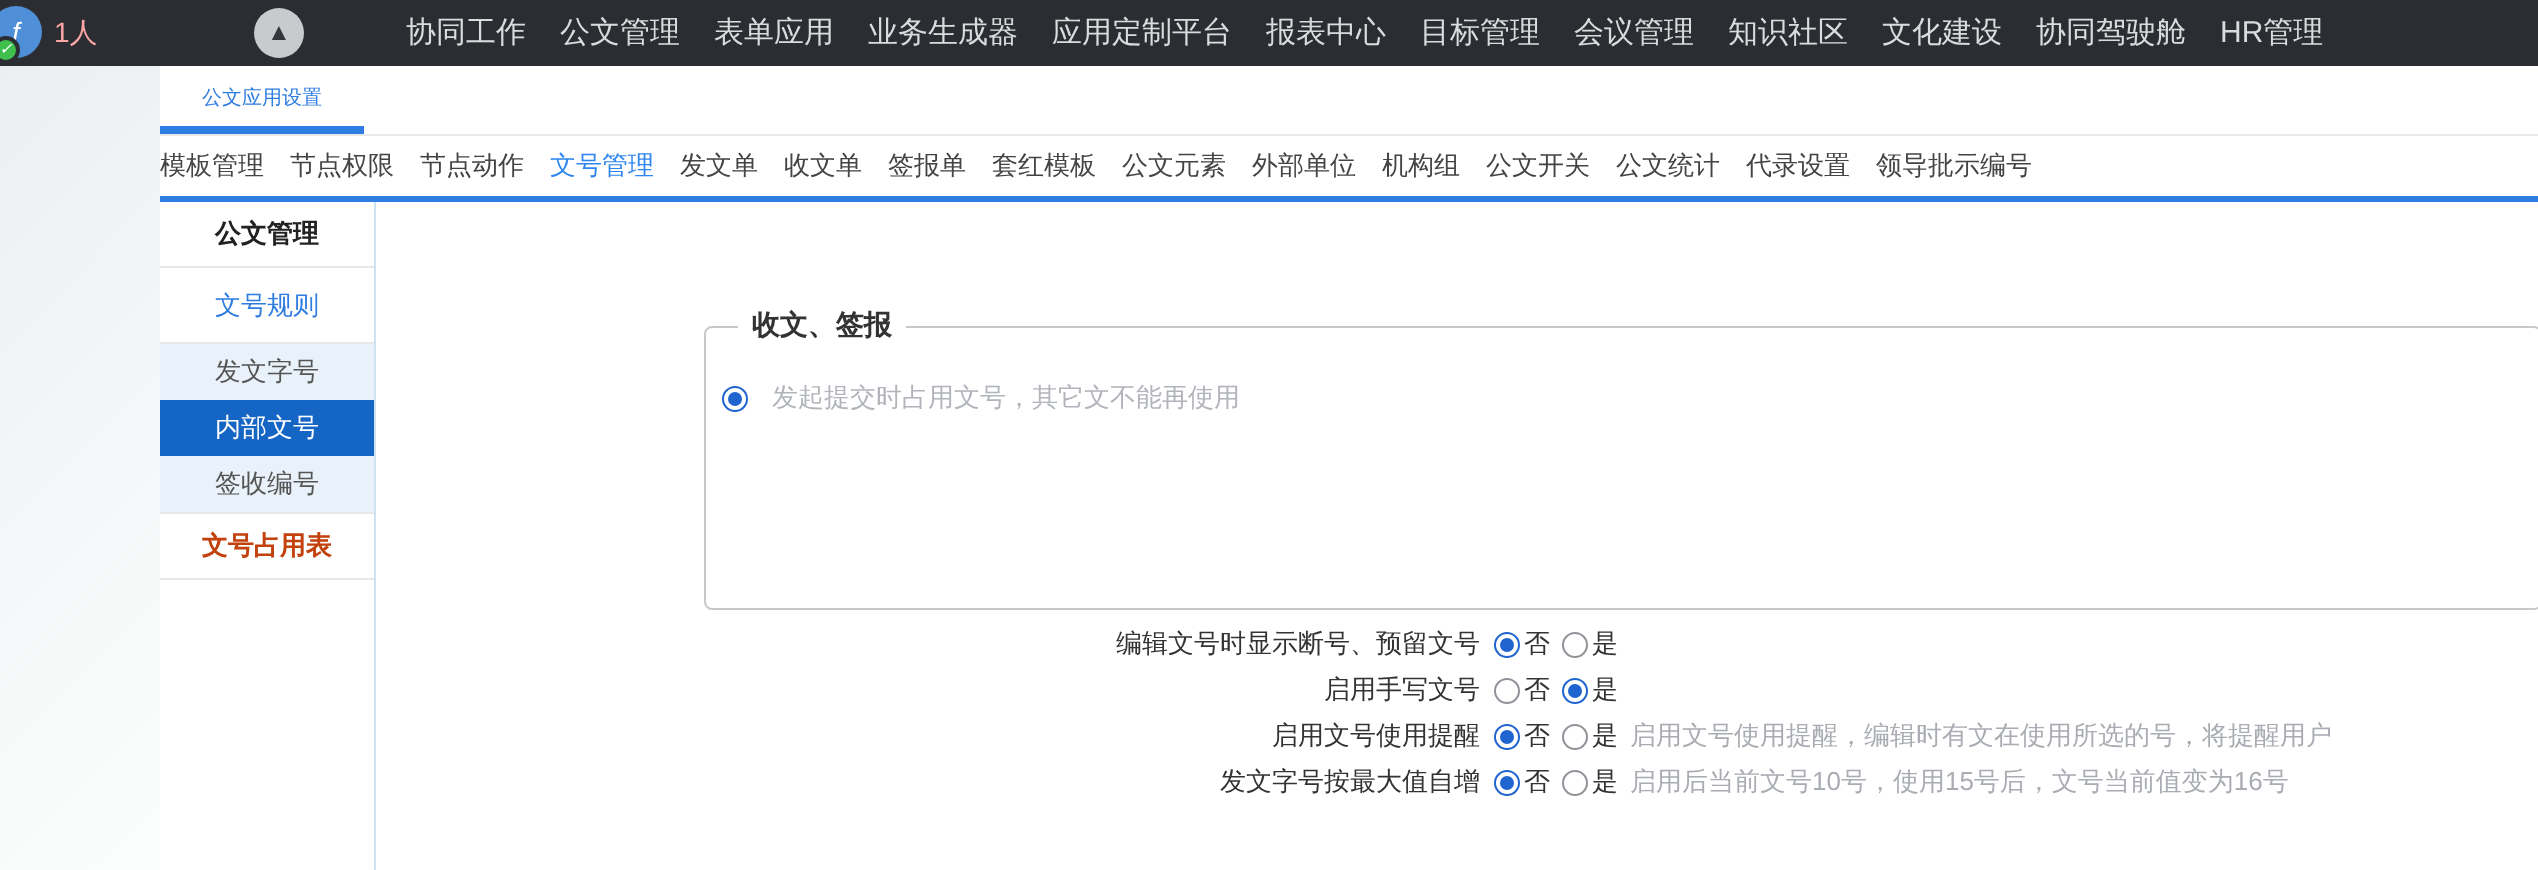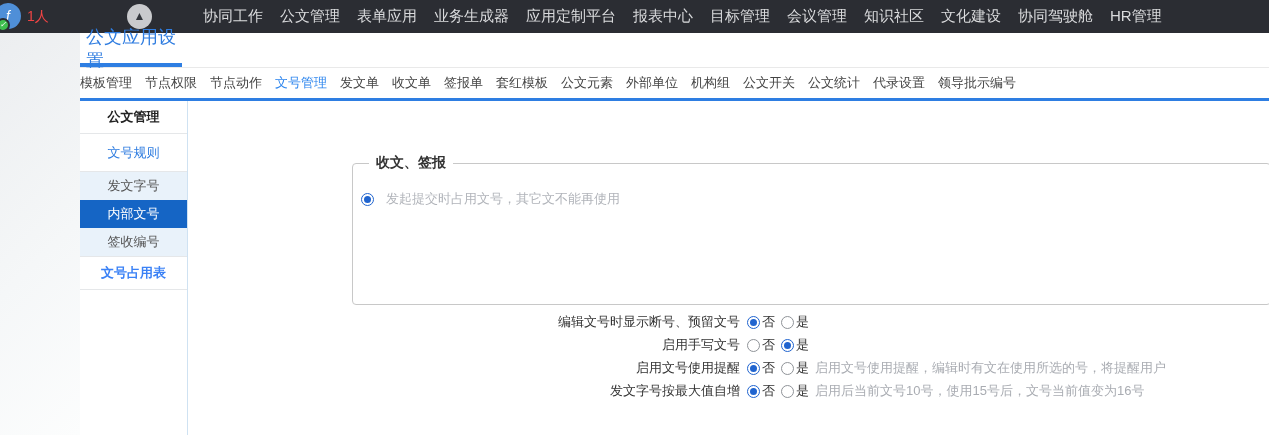--- a/index.html
+++ b/index.html
@@ -8,57 +8,57 @@
   .page { position:relative; width:1269px; height:435px; overflow:hidden; background:#fff; }
 
   
   .topbar { position:absolute; left:0; top:0; width:1269px; height:33px; background:#2b2d33; }
   .avatar { position:absolute; left:-5px; top:3px; width:26px; height:26px; border-radius:50%;
             background:#4f8fd8; color:#fff; font-size:14px; font-style:italic;
             display:flex; align-items:center; justify-content:center; }
   .avatar-badge { position:absolute; left:1px; top:15px; width:14px; height:14px; border-radius:50%;
             background:#3fbf4e; border:2px solid #2b2d33; color:#fff; font-size:8px; line-height:10px;
             display:flex; align-items:center; justify-content:center; }
-  .user-count { position:absolute; left:27px; top:0; height:35px; line-height:33px; color:#ef4444; font-size:14px;text-align:right; }
+  .user-count { position:absolute; left:27px; top:0; height:35px; line-height:33px; color:#fca5a5; font-size:14px;text-align:right; }
   .logo { position:absolute; left:127px; top:4px; width:25px; height:25px; border-radius:50%;
           background:#c9cacd; display:flex; align-items:center; justify-content:center; }
   .logo-arrow { color:#33363c; font-size:12px; line-height:12px; transform:translateY(-1px); }
   .topnav { position:absolute; left:203px; top:0; height:33px; display:flex; gap:17px; align-items:center; }
   .topnav-item { color:#dadbdd; font-size:15px; white-space:nowrap; cursor:default; }
 
   
   .leftstrip { position:absolute; left:0; top:33px; width:80px; height:402px;
                background:linear-gradient(135deg,#eceef0 0%,#f5f7f8 55%,#fcfdfd 100%); }
 
   
   .apptab-row { position:absolute; left:80px; top:33px; width:1189px; height:35px; background:#fff;
                 border-bottom:1px solid #e9e9e9; }
   .apptab { position:absolute; left:0; top:0; width:102px; height:31px; display:flex; align-items:center;
-            justify-content:center; color:#2e7ce0; font-size:18px;margin-left:6px; }
+            justify-content:center; color:#2e7ce0; font-size:10px; }
   .apptab-underline { position:absolute; left:0; bottom:0; width:102px; height:4px; background:#2e7ee2; }
 
   
   .subtab-row { position:absolute; left:80px; top:68px; width:1189px; height:33px; background:#fff;
                 border-bottom:3px solid #2e7ee2; display:flex; align-items:center; gap:13px; }
   .subtab { font-size:13px; color:#444; white-space:nowrap; cursor:default; }
   .subtab.active { color:#2e86ee; }
 
   
   .sidebar { position:absolute; left:80px; top:101px; width:108px; height:334px; background:#fff;
              border-right:1px solid #cfe2f2; }
   .side-head { height:33px; display:flex; align-items:center; justify-content:center; font-size:13px;
                font-weight:bold; color:#222; border-bottom:1px solid #e5e7e9; background:#fff; }
   .side-rule { height:38px; display:flex; align-items:center; justify-content:center; font-size:13px;
                color:#2e7ce0; border-bottom:1px solid #e5e7e9; background:#fff; }
   .side-sub-group { background:#e9f2fa; }
   .side-sub { height:28px; display:flex; align-items:center; justify-content:center; font-size:13px; color:#555; }
   .side-sub.selected { background:#1565c5; color:#fff; }
   .side-sub-group { border-bottom:1px solid #e5e7e9; }
   .side-head2 { height:33px; display:flex; align-items:center; justify-content:center; font-size:13px;
-                font-weight:bold; color:#3b82f6; border-bottom:1px solid #e5e7e9; background:#fff; }
+                font-weight:bold; color:#c2410c; border-bottom:1px solid #e5e7e9; background:#fff; }
 
   
   .main { position:absolute; left:188px; top:101px; width:1081px; height:334px; background:#fff;margin-top:40px; }
 
   .group-box { position:absolute; left:164px; top:22px; right:-2px; height:142px;
                border:1px solid #c8c8c8; border-radius:4px; }
   .group-legend { position:absolute; left:16px; top:-10px; background:#fff; padding:0 7px;
                   font-size:14px; font-weight:bold; color:#333; white-space:nowrap; }
   .group-option { position:absolute; left:8px; top:26px; height:18px; display:flex; align-items:center; gap:12px; }
   .group-option-label { font-size:13px; color:#b1b4ba; white-space:nowrap; }

